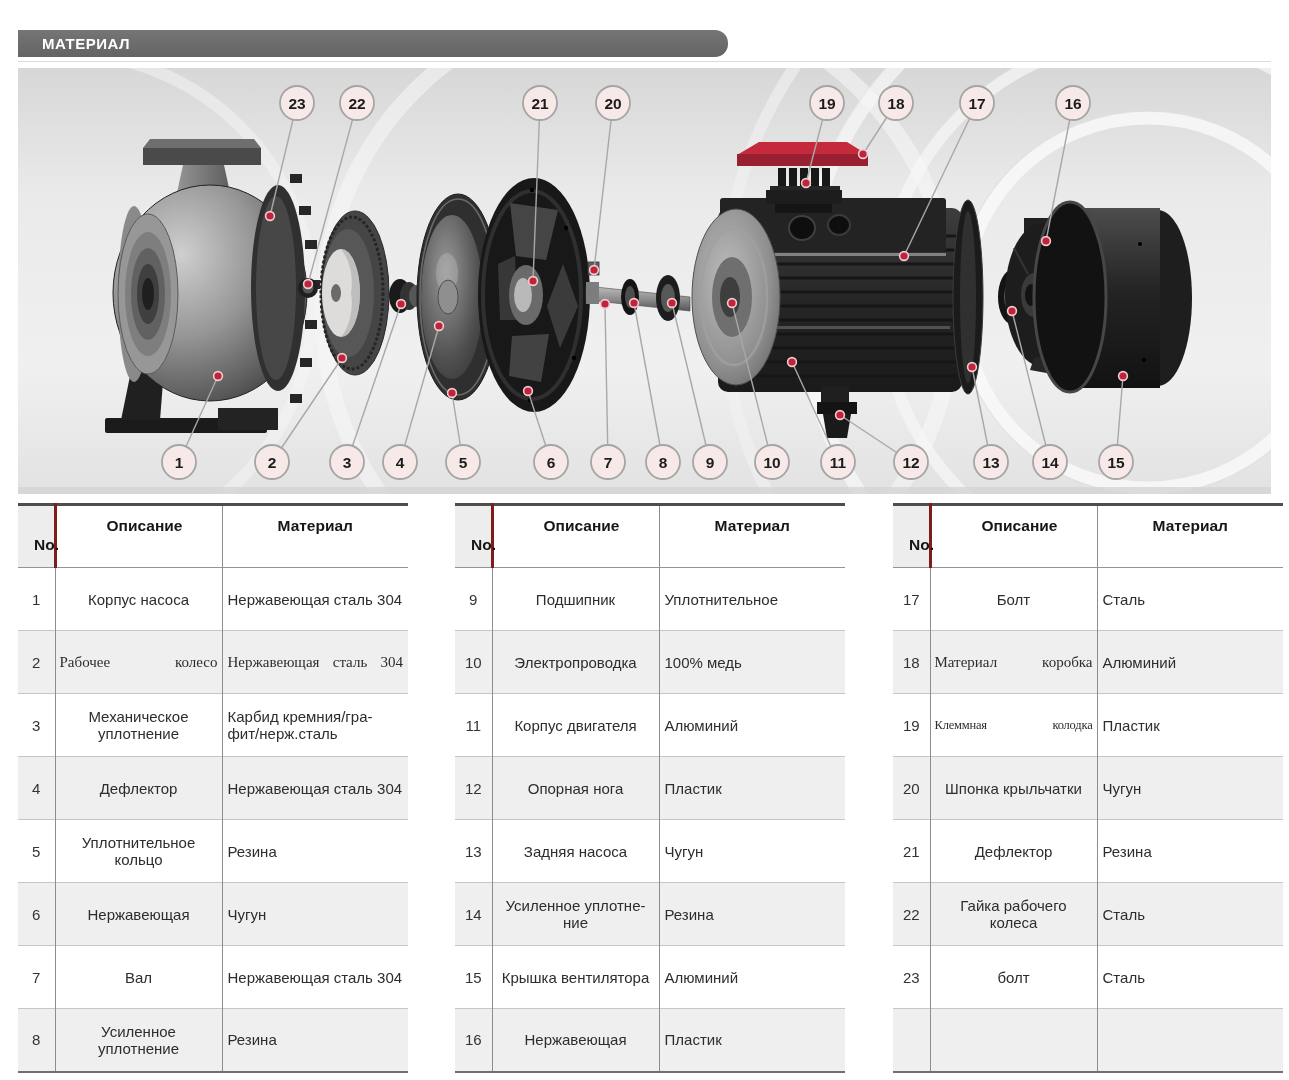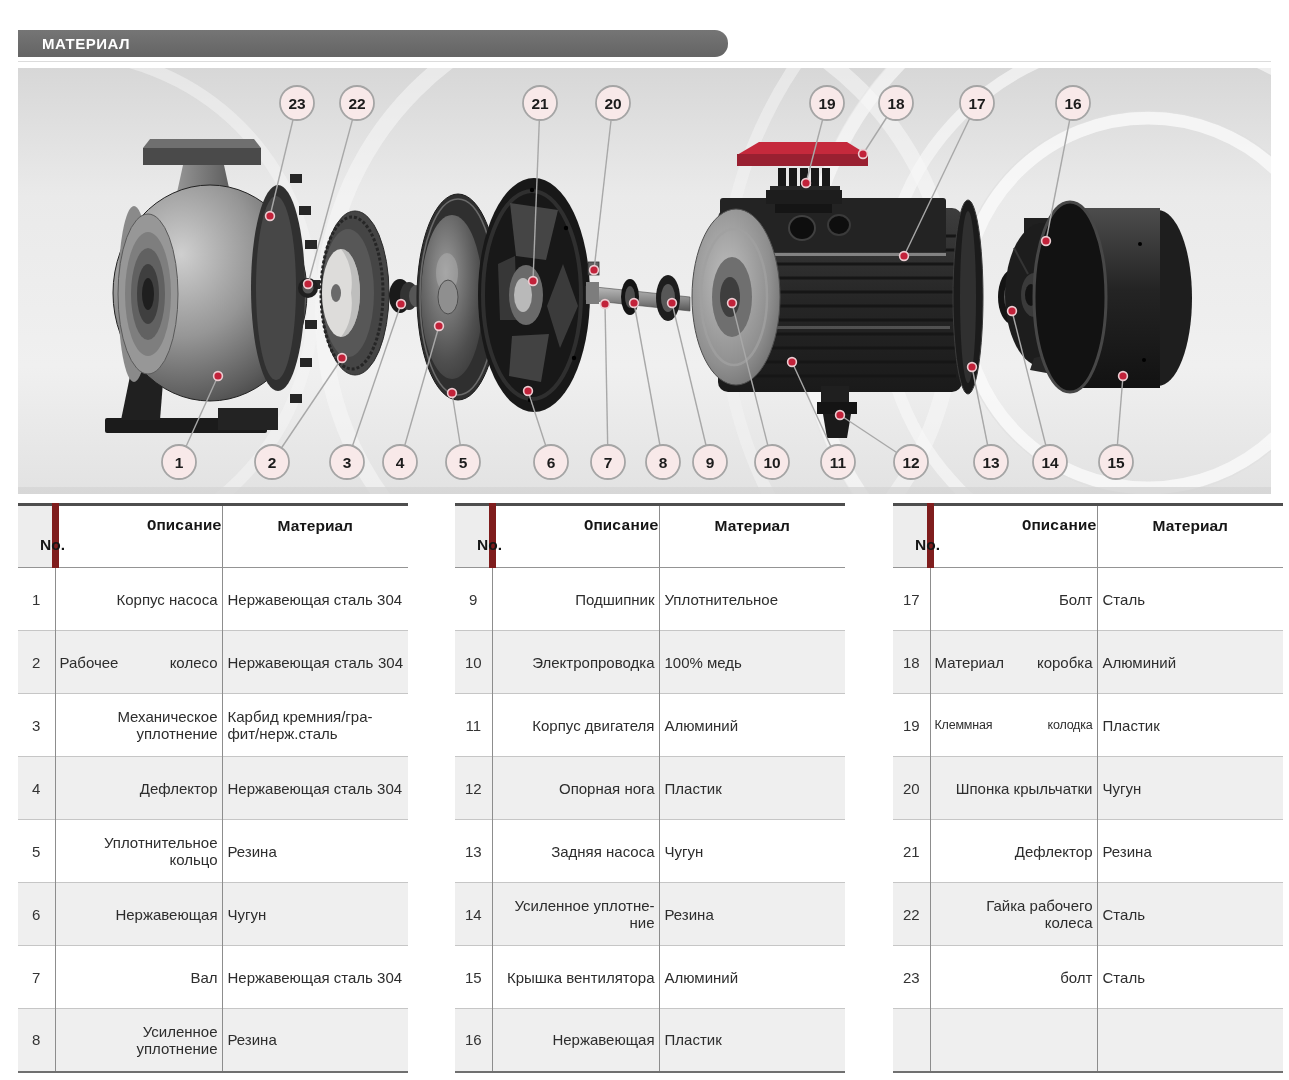--- a/index.html
+++ b/index.html
@@ -19,30 +19,30 @@
 
   
   .tables-wrap{position:absolute;left:18px;top:503px;width:1265px;height:575px;}
   .mat-table{position:absolute;top:0;}
   .t1{left:0;} .t2{left:437px;} .t3{left:875px;}
   table{border-collapse:collapse;table-layout:fixed;width:390px;
     font-family:"Liberation Sans",sans-serif;font-size:15px;color:#2d2d2d;
     border-top:3px solid #4e4e4e;border-bottom:2px solid #707070;}
   thead th{height:63px;background:#fff;border-bottom:1px solid #949494;
     font-weight:bold;color:#161616;font-size:15.5px;box-sizing:border-box;}
-  th.h-no{width:37px;text-align:left;vertical-align:middle;padding:16px 0 0 22px;background:#ededed;}
-  th.h-desc{width:167px;text-align:right;vertical-align:top;padding:11px 0 0 11px;border-left:7px solid #7f1d1d;font-family:Liberation Mono, monospace;}
+  th.h-no{width:37px;text-align:left;vertical-align:middle;padding:16px 0 0 16px;background:#ededed;}
+  th.h-desc{width:167px;text-align:center;vertical-align:top;padding:11px 0 0 11px;border-left:3px solid #7f1d1d;}
   th.h-mat{width:186px;text-align:center;vertical-align:top;padding:11px 0 0 0;border-left:1px solid #8d8d8d;}
   td{height:63px;vertical-align:middle;border-top:1px solid #c6c6c6;box-sizing:border-box;overflow:hidden;}
   tbody tr:first-child td{border-top:none;}
   td.c-no{text-align:center;color:#333;}
-  td.c-desc{text-align:right;white-space:pre-line;padding:0 4px;border-left:1px solid #8d8d8d;}
+  td.c-desc{text-align:center;white-space:pre-line;padding:0 4px;border-left:1px solid #8d8d8d;}
   td.c-mat{text-align:left;white-space:pre-line;padding:0 5px;border-left:1px solid #8d8d8d;}
   tr.alt td{background:#efefef;}
-  .justify{text-align:justify;text-align-last:justify;}
+  .justify{text-align:justify;text-align-last:justify;font-family:Liberation Serif, serif;}
   .small{font-size:12.5px;letter-spacing:-.2px;margin-left:8px;}
 </style>
 </head>
 <body>
 
 <div class="title-bar">
   <span>МАТЕРИАЛ</span>
 </div>
 <div class="under-line"></div>
 

